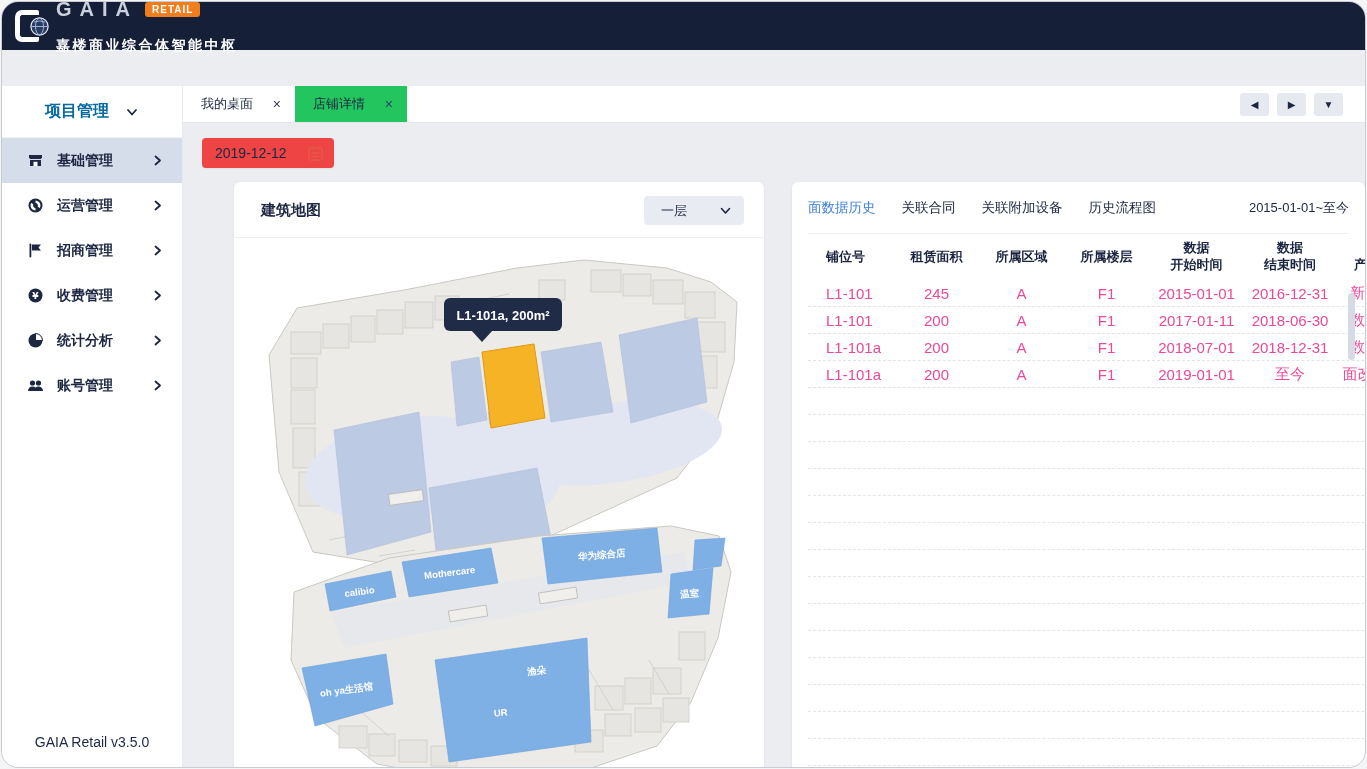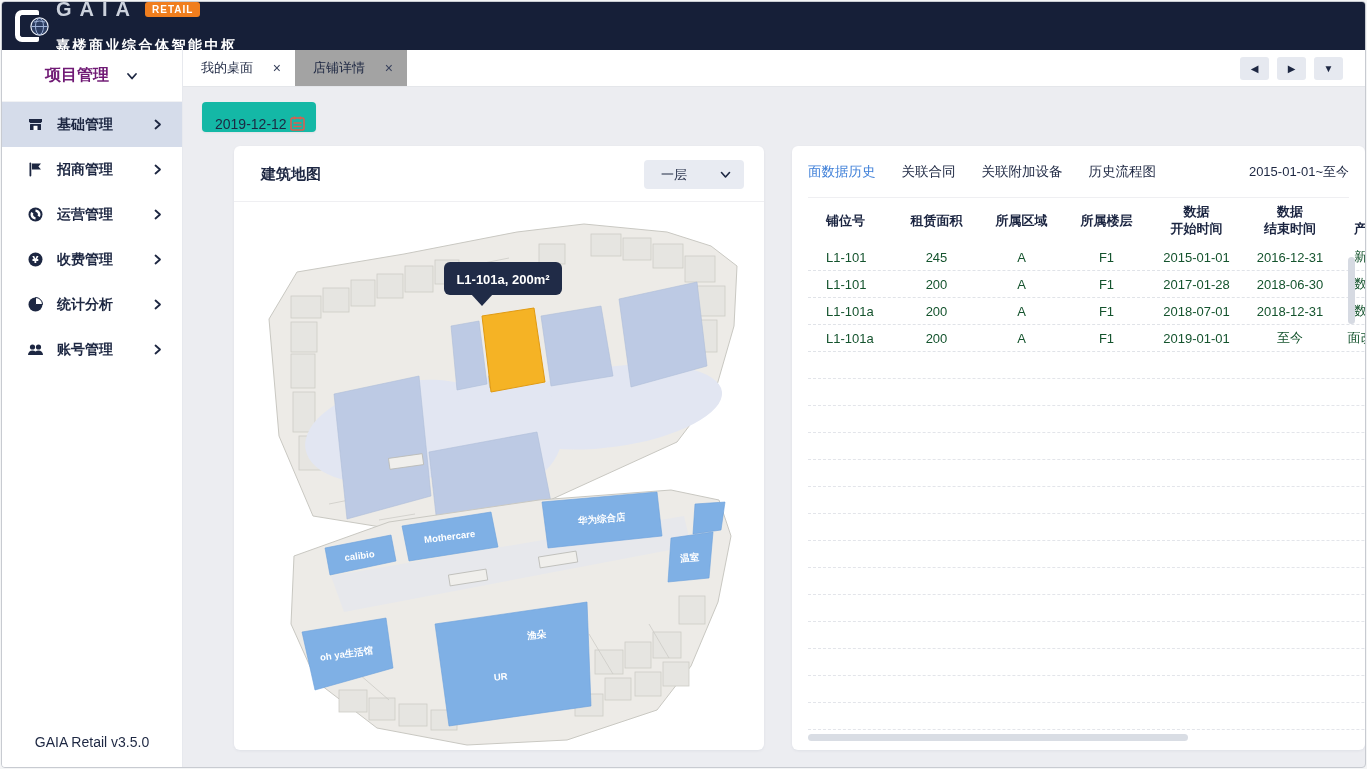--- a/index.html
+++ b/index.html
@@ -1,54 +1,54 @@
 <!DOCTYPE html>
 <html><head>
 <meta charset="utf-8">
 <style>
   * { margin:0; padding:0; box-sizing:border-box; }
   html,body { width:1367px; height:769px; background:#f4f5f6; font-family:"Liberation Sans","DejaVu Sans",sans-serif; overflow:hidden; }
-  .window { width:1365px; height:767px; margin:1px; border:1px solid #c8cbd1; border-radius:4px; overflow:hidden; background:#ecedf1; display:flex; flex-direction:column; }
+  .window { width:1365px; height:767px; margin:1px; border:1px solid #c8cbd1; border-radius:17px; overflow:hidden; background:#ecedf1; display:flex; flex-direction:column;gap:36px; }
 
   
   .topbar { height:48px; background:#161f38; display:flex; align-items:center; padding-left:13px; flex:0 0 auto; }
   .logo { display:flex; align-items:center; gap:9px; }
   .logo-mark { position:relative; width:32px; height:34px; }
   .bracket { position:absolute; left:0; top:1px; width:24px; height:32px; border:5px solid #fff; border-right:0; border-radius:7px 2px 2px 7px; }
   .globe-svg { position:absolute; right:-2px; top:8px; }
   .logo-text { display:flex; flex-direction:column; line-height:1.1; }
   .logo-row1 { display:flex; align-items:center; gap:7px; }
   .brand { color:#ccd2dd; font-weight:bold; font-size:20px; letter-spacing:8px; }
   .badge { background:#f07e1e; color:#fff; font-size:10px; font-weight:bold; padding:2px 7px; border-radius:3px; letter-spacing:1px; }
   .subtitle { color:#fff; font-size:14px; font-weight:bold; letter-spacing:2.5px; margin-top:18px; }
 
   
   .main { flex:1; display:flex; min-height:0; }
   .sidebar { width:181px; background:#fff; border-right:1px solid #e7e9ee; position:relative; flex:0 0 auto; }
-  .side-title { height:52px; display:flex; align-items:center; justify-content:center; gap:16px; font-size:16px; font-weight:bold; color:#701a75; border-bottom:1px solid #f1f2f4; cursor:pointer; }
+  .side-title { height:52px; display:flex; align-items:center; justify-content:center; gap:16px; font-size:16px; font-weight:bold; color:#0369a1; border-bottom:1px solid #f1f2f4; cursor:pointer; }
   .side-item { height:45px; display:flex; align-items:center; padding:0 18px 0 25px; color:#1d2742; font-size:14px; font-weight:bold; cursor:pointer; }
   .side-item.selected { background:#d5dcea; }
   .side-item .mi { width:17px; height:17px; margin-right:13px; flex:0 0 auto; }
   .side-item .lbl { flex:1; }
   .version { position:absolute; bottom:17px; width:100%; text-align:center; color:#1d2742; font-size:14px; }
 
   .right-col { flex:1; display:flex; flex-direction:column; min-width:0; }
 
   
   .tabbar { height:37px; background:#fff; display:flex; align-items:stretch; border-bottom:1px solid #e4e6ea; flex:0 0 auto; }
   .tab { width:112px; display:flex; align-items:center; justify-content:space-between; padding:0 14px 0 18px; font-size:13px; color:#1d2742; cursor:pointer; }
-  .tab.active { background:#a3a3a3; }
+  .tab.active { background:#22c55e; }
   .tab .x { font-size:14px; color:#38415c; }
   .tab-spacer { flex:1; }
   .tab-nav { display:flex; align-items:center; gap:8px; padding-right:22px; }
   .nav-btn { width:29px; height:23px; background:#e6e9f0; border-radius:3px; display:flex; align-items:center; justify-content:center; font-size:10px; color:#1d2742; cursor:pointer; }
 
   
   .page { flex:1; position:relative; padding:15px 0 0 19px; min-height:0; }
-  .date-chip { width:114px; height:30px; background:#14b8a6; border-radius:4px; display:flex; align-items:flex-end; justify-content:space-between; padding:0 10px 0 13px; box-shadow:0 1px 2px rgba(0,0,0,.05); cursor:pointer; }
+  .date-chip { width:132px; height:30px; background:#ef4444; border-radius:4px; display:flex; align-items:center; justify-content:space-between; padding:0 10px 0 13px; box-shadow:0 1px 2px rgba(0,0,0,.05); cursor:pointer; }
   .date-chip .dt { font-size:14px; color:#1d2742; }
   .cards { display:flex; gap:20px; margin-top:14px; }
   .card { background:#fff; border-radius:6px; box-shadow:0 1px 3px rgba(20,30,60,.06); }
 
   
   .map-card { width:530px; height:604px;margin-left:32px; }
   .map-head { display:flex; align-items:center; justify-content:space-between; padding:14px 20px 12px 27px; border-bottom:1px solid #efeff2; }
   .map-title { font-size:15px; font-weight:bold; color:#1d2742; }
   .floor-select { width:100px; height:29px; background:#e8ebf2; border-radius:4px; display:flex; align-items:center; justify-content:space-between; padding:0 12px 0 17px; font-size:13px; color:#1d2742; cursor:pointer; }
   .map-wrap { padding:2px 5px 0 5px; }
@@ -59,21 +59,21 @@
   .htab { font-size:13.5px; color:#1d2742; cursor:pointer; }
   .htab.active { color:#3e7fd8; }
   .hist-range { margin-left:auto; font-size:13px; color:#1d2742; }
 
   .tgrid { display:grid; grid-template-columns:86px 85px 85px 85px 95px 92px 88px 80px; width:696px; }
   .thead { height:46px; align-items:center; }
   .thead .hcell { font-size:13px; font-weight:bold; color:#1a2440; text-align:center; white-space:pre-line; line-height:1.3; }
   .thead .hcell.c0 { text-align:left; padding-left:18px; }
   .tbody-clip { overflow:hidden; width:568px; }
   .trow { height:27px; align-items:center; border-bottom:1px dashed #e0e3e8; }
-  .trow .tcell { font-size:13px; color:#14532d; text-align:center; }
+  .trow .tcell { font-size:15px; color:#ec4899; text-align:center; }
   .trow .tcell.c0 { text-align:left; padding-left:18px; }
   .trow.empty { border-bottom:1px dashed #e3e5ea; }
 
   .vscroll { position:absolute; right:10px; top:111px; width:7px; height:67px; background:#d6dae2; border-radius:4px; cursor:pointer; }
   .hscroll { position:absolute; left:16px; bottom:9px; width:380px; height:7px; background:#d9dde4; border-radius:4px; cursor:pointer; }
 
   
   .bld { fill:#edebe7; stroke:#c9c8c2; stroke-width:1; }
   .detail rect, .detail path { fill:#e6e5e1; stroke:#cdccc6; stroke-width:.8; }
   .corr { fill:#e2e6f2; }
@@ -129,36 +129,36 @@
           <rect x="6.5" y="9.8" width="4" height="4.2" fill="#fff"></rect>
         </svg>
         <span class="lbl">基础管理</span>
         <svg width="13" height="13" viewBox="0 0 13 13">
           <polyline points="4.5,2.5 9,6.5 4.5,10.5" fill="none" stroke="#1d2742" stroke-width="1.8" stroke-linecap="round" stroke-linejoin="round"></polyline>
         </svg>
       </div>
 
       <div class="side-item">
         <svg class="mi" viewBox="0 0 17 17">
-          <rect x="2.5" y="1.5" width="1.8" height="14" rx="0.9" fill="#1d2742"></rect>
-          <path d="M5,2.5 h9 l-2.6,3 2.6,3 h-9 Z" fill="#1d2742"></path>
-        </svg>
-        <span class="lbl">招商管理</span>
-        <svg width="13" height="13" viewBox="0 0 13 13">
-          <polyline points="4.5,2.5 9,6.5 4.5,10.5" fill="none" stroke="#1d2742" stroke-width="1.8" stroke-linecap="round" stroke-linejoin="round"></polyline>
-        </svg>
-      </div>
-
-      <div class="side-item">
-        <svg class="mi" viewBox="0 0 17 17">
           <circle cx="8.5" cy="8.5" r="7" fill="#1d2742"></circle>
           <path d="M8.5,3.5 a5,5 0 0 1 4.3,7.5 l-2.2,-1.3 a2.5,2.5 0 0 0 -2.1,-3.7 Z" fill="#fff"></path>
           <path d="M8.5,13.5 a5,5 0 0 1 -4.3,-7.5 l2.2,1.3 a2.5,2.5 0 0 0 2.1,3.7 Z" fill="#fff"></path>
         </svg>
         <span class="lbl">运营管理</span>
+        <svg width="13" height="13" viewBox="0 0 13 13">
+          <polyline points="4.5,2.5 9,6.5 4.5,10.5" fill="none" stroke="#1d2742" stroke-width="1.8" stroke-linecap="round" stroke-linejoin="round"></polyline>
+        </svg>
+      </div>
+
+      <div class="side-item">
+        <svg class="mi" viewBox="0 0 17 17">
+          <rect x="2.5" y="1.5" width="1.8" height="14" rx="0.9" fill="#1d2742"></rect>
+          <path d="M5,2.5 h9 l-2.6,3 2.6,3 h-9 Z" fill="#1d2742"></path>
+        </svg>
+        <span class="lbl">招商管理</span>
         <svg width="13" height="13" viewBox="0 0 13 13">
           <polyline points="4.5,2.5 9,6.5 4.5,10.5" fill="none" stroke="#1d2742" stroke-width="1.8" stroke-linecap="round" stroke-linejoin="round"></polyline>
         </svg>
       </div>
 
       <div class="side-item">
         <svg class="mi" viewBox="0 0 17 17">
           <circle cx="8.5" cy="8.5" r="7" fill="#1d2742"></circle>
           <text x="8.5" y="12" text-anchor="middle" font-size="9" font-weight="bold" fill="#fff" font-family="'DejaVu Sans',sans-serif">¥</text>
         </svg>
@@ -372,21 +372,21 @@
                     <div class="tcell c3">F1</div>
                     <div class="tcell c4">2015-01-01</div>
                     <div class="tcell c5">2016-12-31</div>
                     <div class="tcell c6">新增数据</div>
                   </div>
                   <div class="tgrid trow">
                     <div class="tcell c0">L1-101</div>
                     <div class="tcell c1">200</div>
                     <div class="tcell c2">A</div>
                     <div class="tcell c3">F1</div>
-                    <div class="tcell c4">2017-01-28</div>
+                    <div class="tcell c4">2017-01-11</div>
                     <div class="tcell c5">2018-06-30</div>
                     <div class="tcell c6">数据编辑</div>
                   </div>
                   <div class="tgrid trow">
                     <div class="tcell c0">L1-101a</div>
                     <div class="tcell c1">200</div>
                     <div class="tcell c2">A</div>
                     <div class="tcell c3">F1</div>
                     <div class="tcell c4">2018-07-01</div>
                     <div class="tcell c5">2018-12-31</div>

